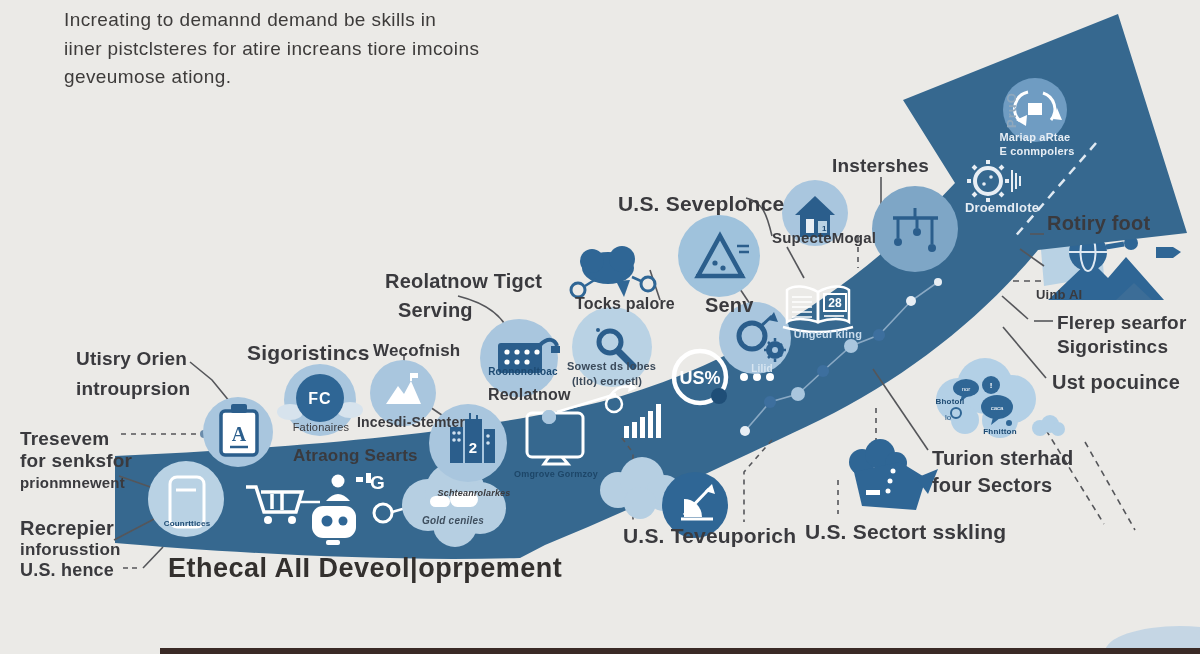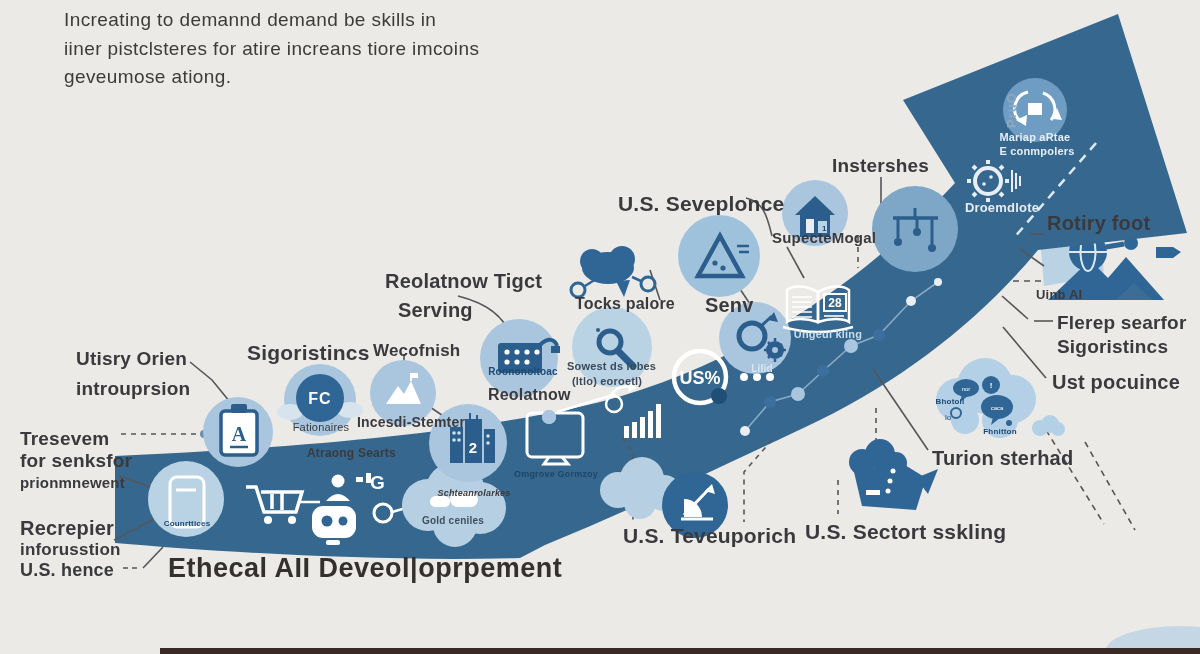--- a/index.html
+++ b/index.html
@@ -396,36 +396,37 @@
 
 <div class="lbl" style="left:1057px;top:311px;font-size:19px;line-height:24px;">
   <div>Flerep searfor</div>
   <div>Sigoristincs</div>
 </div>
 
 <div class="lbl" style="left:1052px;top:370px;font-size:20px;">Ust pocuince</div>
 
 <div class="lbl" style="left:932px;top:445px;font-size:20px;line-height:27px;">
   <div>Turion sterhad</div>
+  <div>four Sectors</div>
 </div>
 
 <div class="lbl" style="left:805px;top:519px;font-size:21px;">U.S. Sectort sskling</div>
 <div class="lbl" style="left:623px;top:523px;font-size:21px;">U.S. Teveuporich</div>
 
 <div class="lbl ctr dkblue" style="left:187px;top:519px;font-size:8px;">Counrttices</div>
 <div class="lbl ctr w400" style="left:321px;top:421px;font-size:11px;">Fationaires</div>
-<div class="lbl" style="left:307px;top:446px;font-size:12px;">Atraong Searts</div>
+<div class="lbl" style="left:293px;top:446px;font-size:17px;">Atraong Searts</div>
 <div class="lbl" style="left:357px;top:414px;font-size:14px;">Incesdi-Stemter</div>
 <div class="lbl ctr dkblue" style="left:523px;top:366px;font-size:10px;">Roononoltoac</div>
 <div class="lbl" style="left:488px;top:385px;font-size:16px;">Reolatnow</div>
 <div class="lbl" style="left:567px;top:360px;font-size:11px;color:#3b4a5a;">Sowest ds lobes</div>
 <div class="lbl" style="left:572px;top:375px;font-size:11px;color:#3b4a5a;">(ltlo) eoroetl)</div>
 <div class="lbl ctr" style="left:474px;top:488px;font-size:9px;font-style:italic;">Schteanrolarkes</div>
 <div class="lbl ctr" style="left:556px;top:469px;font-size:9px;color:#1d4668;">Omgrove Gormzoy</div>
 <div class="lbl ctr" style="left:828px;top:328px;font-size:11px;color:#c9dcec;">Ungeul kling</div>
 <div class="lbl ctr" style="left:762px;top:363px;font-size:10px;color:#d8e6f1;">Lilid</div>
-<div class="lbl ctr" style="left:453px;top:515px;font-size:10px;color:#3f4f5f;">Gold ceniles</div>
+<div class="lbl ctr" style="left:453px;top:515px;font-size:10px;color:#3f4f5f;font-style:italic;">Gold ceniles</div>
 <div class="lbl ctr dkblue" style="left:950px;top:397px;font-size:8px;">Bhotoil</div>
 <div class="lbl ctr dkblue" style="left:1000px;top:427px;font-size:8px;">Fhnitton</div>
 <div class="lbl" style="left:370px;top:472px;font-size:19px;color:#fff;">G</div>
 
 <div class="strip"></div>
 </div>
 
 </body></html>

